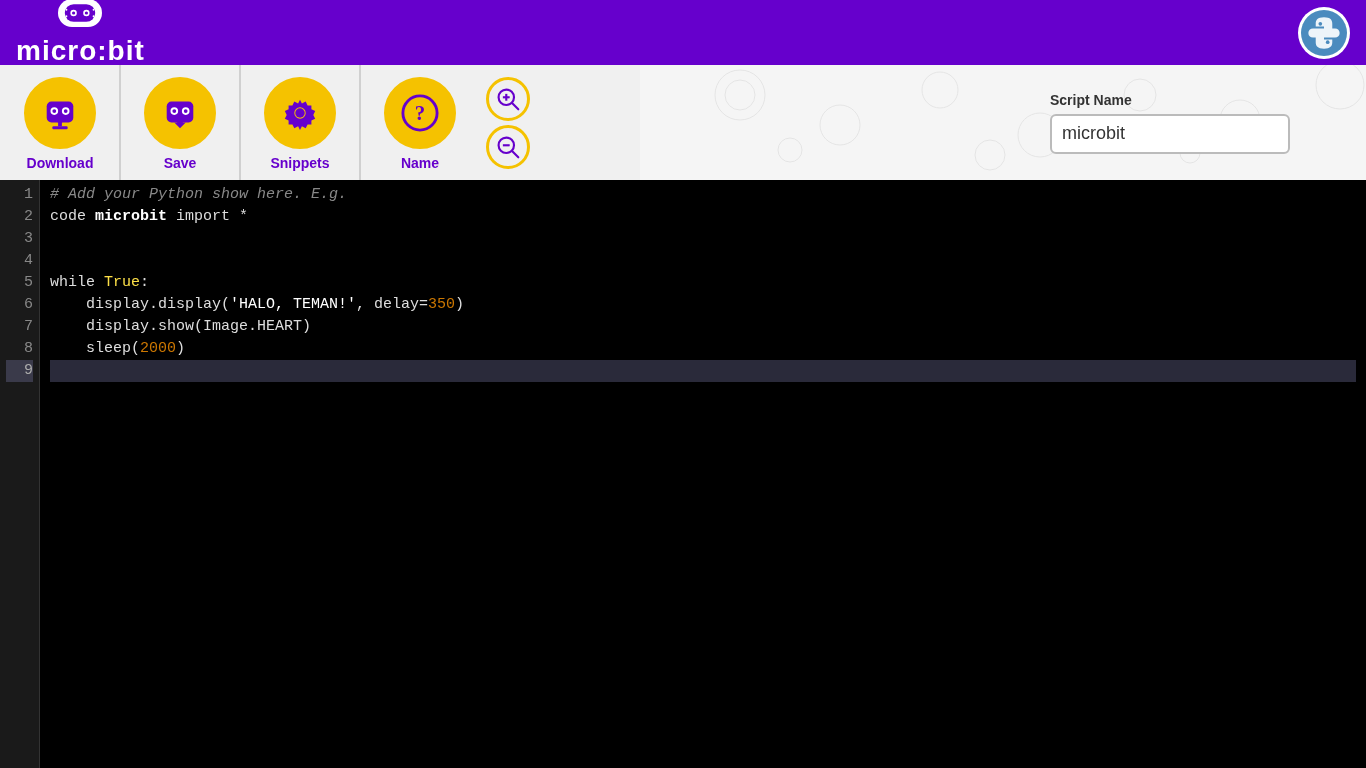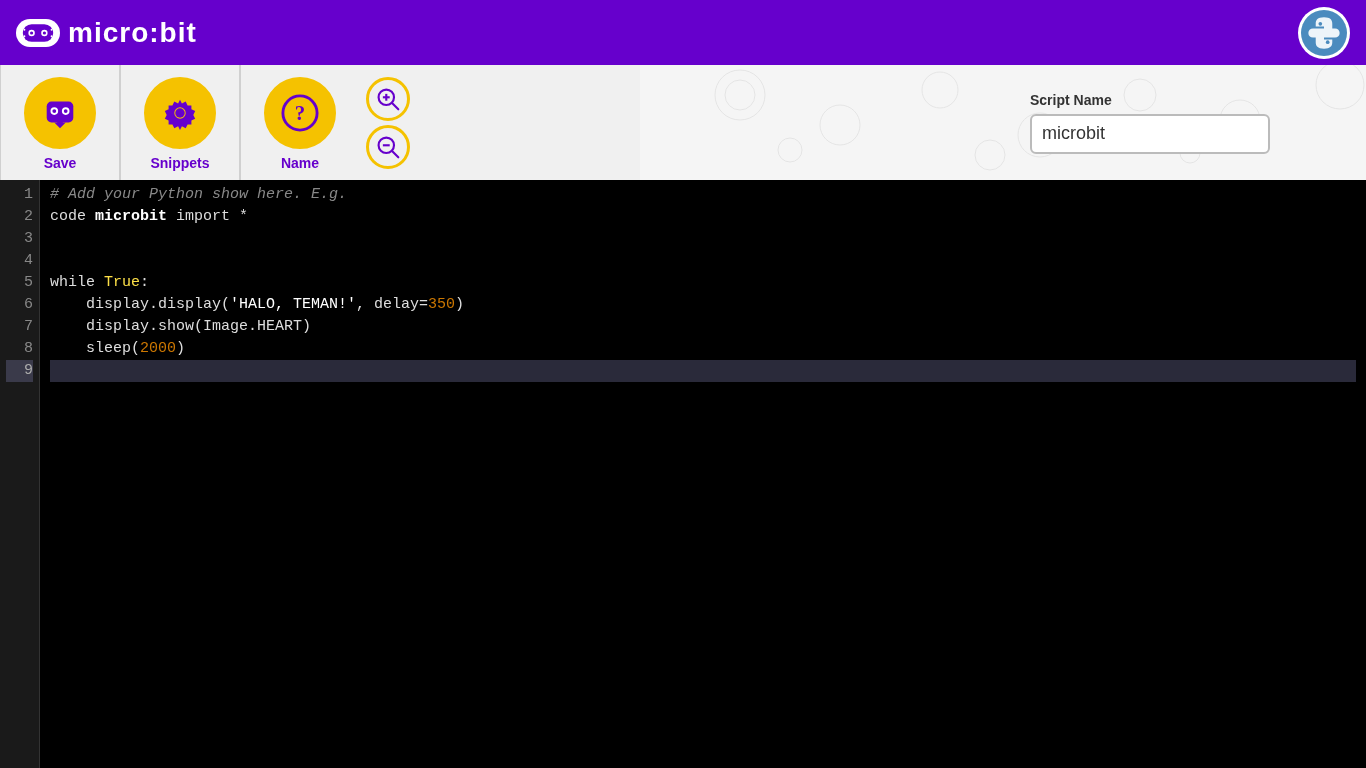--- a/index.html
+++ b/index.html
@@ -12,20 +12,21 @@
       background: #6600cc;
       display: flex;
       align-items: center;
       padding: 0 16px;
       position: relative;
     }
     #logo {
       display: flex;
       align-items: center;
       gap: 8px;
+      flex-direction: column;
     }
     #logo-icon {
       width: 44px;
       height: 28px;
       background: white;
       border-radius: 14px;
       display: flex;
       align-items: center;
       justify-content: center;
     }
@@ -152,21 +153,21 @@
       width: calc(100% - 640px);
       height: 115px;
       background: #f5f5f5;
       overflow: hidden;
       pointer-events: none;
     }
 
     
     #toolbar-script-area {
       position: absolute;
-      right: 96px;
+      right: 76px;
       top: 50%;
       transform: translateY(-50%);
       display: flex;
       flex-direction: column;
       gap: 6px;
     }
 
     
     #editor-container {
       display: flex;
@@ -240,20 +241,37 @@
 
       <path d="M25 8 C18 8 16 11 16 15 L16 18 L25 18 L25 20 L13 20 C10 20 8 22 8 25 C8 28 10 30 13 30 L16 30 L16 35 C16 39 18 42 25 42 C32 42 34 39 34 35 L34 32 L25 32 L25 30 L37 30 C40 30 42 28 42 25 C42 22 40 20 37 20 L34 20 L34 15 C34 11 32 8 25 8Z" fill="white" opacity="0.9"></path>
       <circle cx="21" cy="15" r="2" fill="#4B8BBE"></circle>
       <circle cx="29" cy="35" r="2" fill="#4B8BBE"></circle>
     </svg>
   </div>
 </div>
 
 <div id="toolbar">
 
+  <div class="tool-btn">
+    <div class="tool-circle">
+      <svg viewBox="0 0 40 40" xmlns="http://www.w3.org/2000/svg">
+
+        <rect x="6" y="8" width="28" height="22" rx="5" fill="#6600cc"></rect>
+        <circle cx="14" cy="18" r="4" fill="white"></circle>
+        <circle cx="26" cy="18" r="4" fill="white"></circle>
+        <circle cx="14" cy="18" r="2" fill="#6600cc"></circle>
+        <circle cx="26" cy="18" r="2" fill="#6600cc"></circle>
+
+        <path d="M20 32 L14 26 L26 26 Z" fill="#6600cc"></path>
+        <rect x="18" y="28" width="4" height="6" fill="#6600cc"></rect>
+        <rect x="12" y="34" width="16" height="3" rx="1" fill="#6600cc"></rect>
+      </svg>
+    </div>
+    <span class="tool-label">Download</span>
+  </div>
 
   <div class="tool-sep"></div>
 
   <div class="tool-btn">
     <div class="tool-circle">
       <svg viewBox="0 0 40 40" xmlns="http://www.w3.org/2000/svg">
 
         <rect x="6" y="8" width="28" height="22" rx="5" fill="#6600cc"></rect>
         <circle cx="14" cy="18" r="4" fill="white"></circle>
         <circle cx="26" cy="18" r="4" fill="white"></circle>

